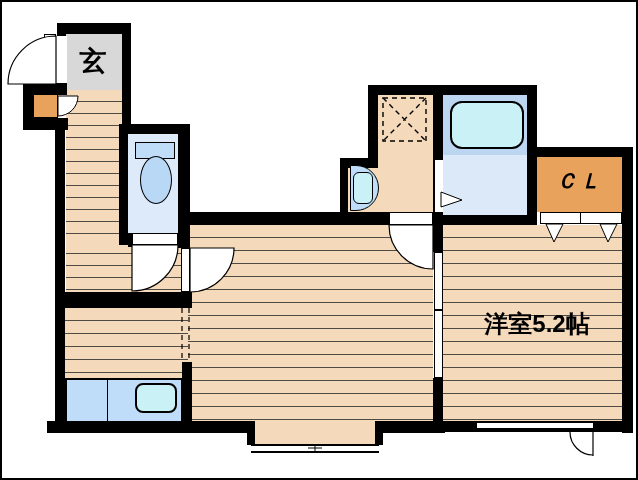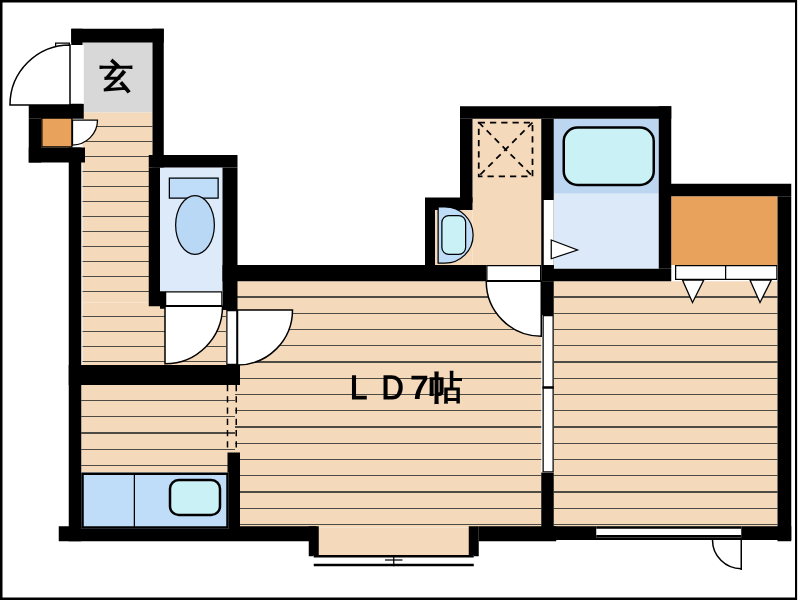--- a/index.html
+++ b/index.html
@@ -132,16 +132,17 @@
       <line x1="315" y1="444" x2="315" y2="453"></line>
     </g>
 
     <g stroke="#000" stroke-width="1.2" fill="none">
       <path d="M570 432 A23 23 0 0 0 593 455"></path>
       <line x1="593" y1="432" x2="593" y2="456"></line>
     </g>
   </svg>
 
   <div class="lbl" style="left:73px;top:44px;width:40px;height:34px;font-size:27px;">玄</div>
-  <div class="lbl" style="left:242px;top:293px;width:160px;height:34px;font-size:27px;">ＬＤ7帖</div>
+  <div class="lbl" style="left:452px;top:308px;width:170px;height:32px;font-size:24px;">洋室5.2帖</div>
+  <div class="lbl" style="left:547px;top:166px;width:66px;height:30px;font-size:21px;font-style:italic;letter-spacing:3px;">ＣＬ</div>
 
   <div class="frame"></div>
 </div>
 
 </body></html>

